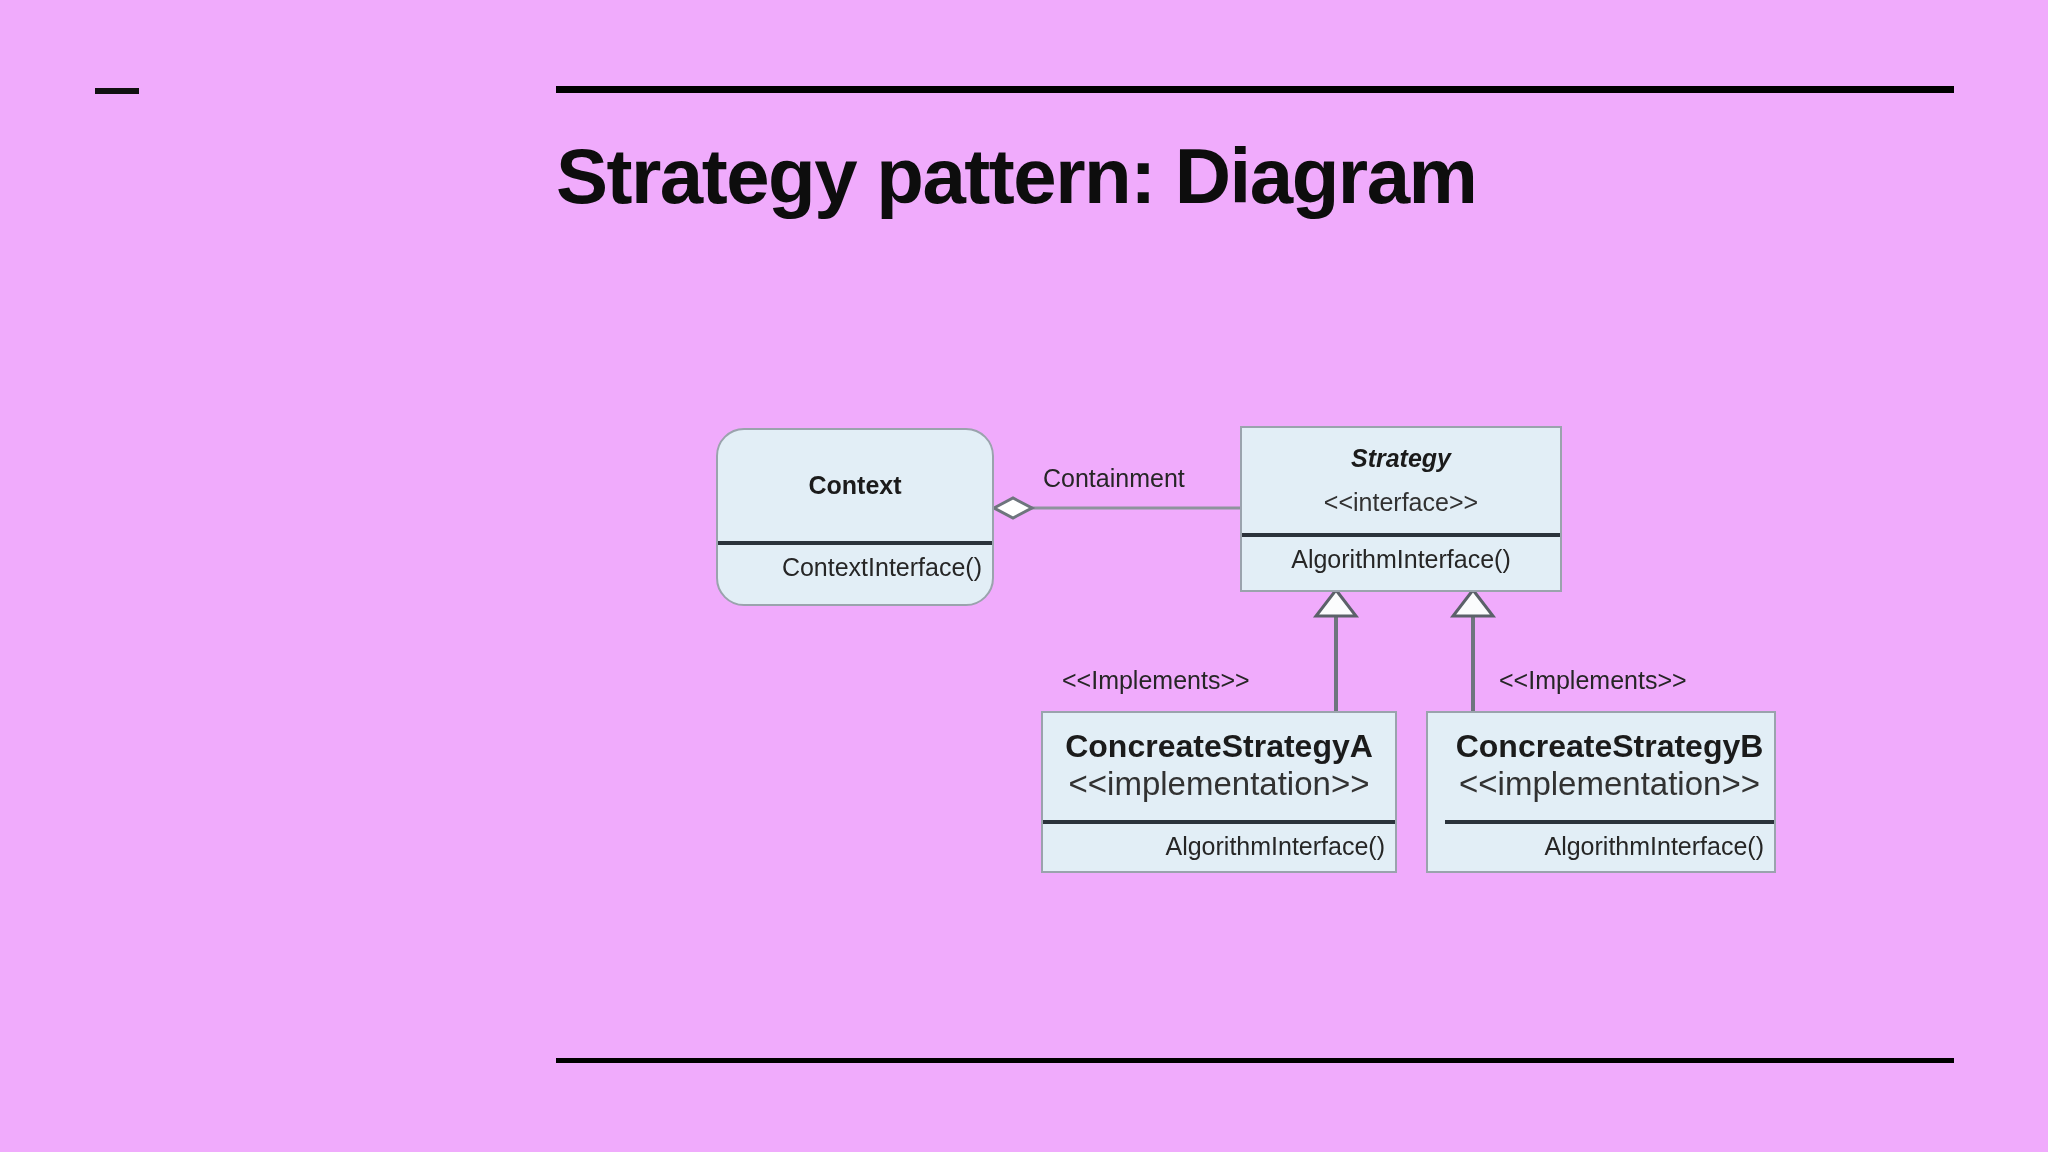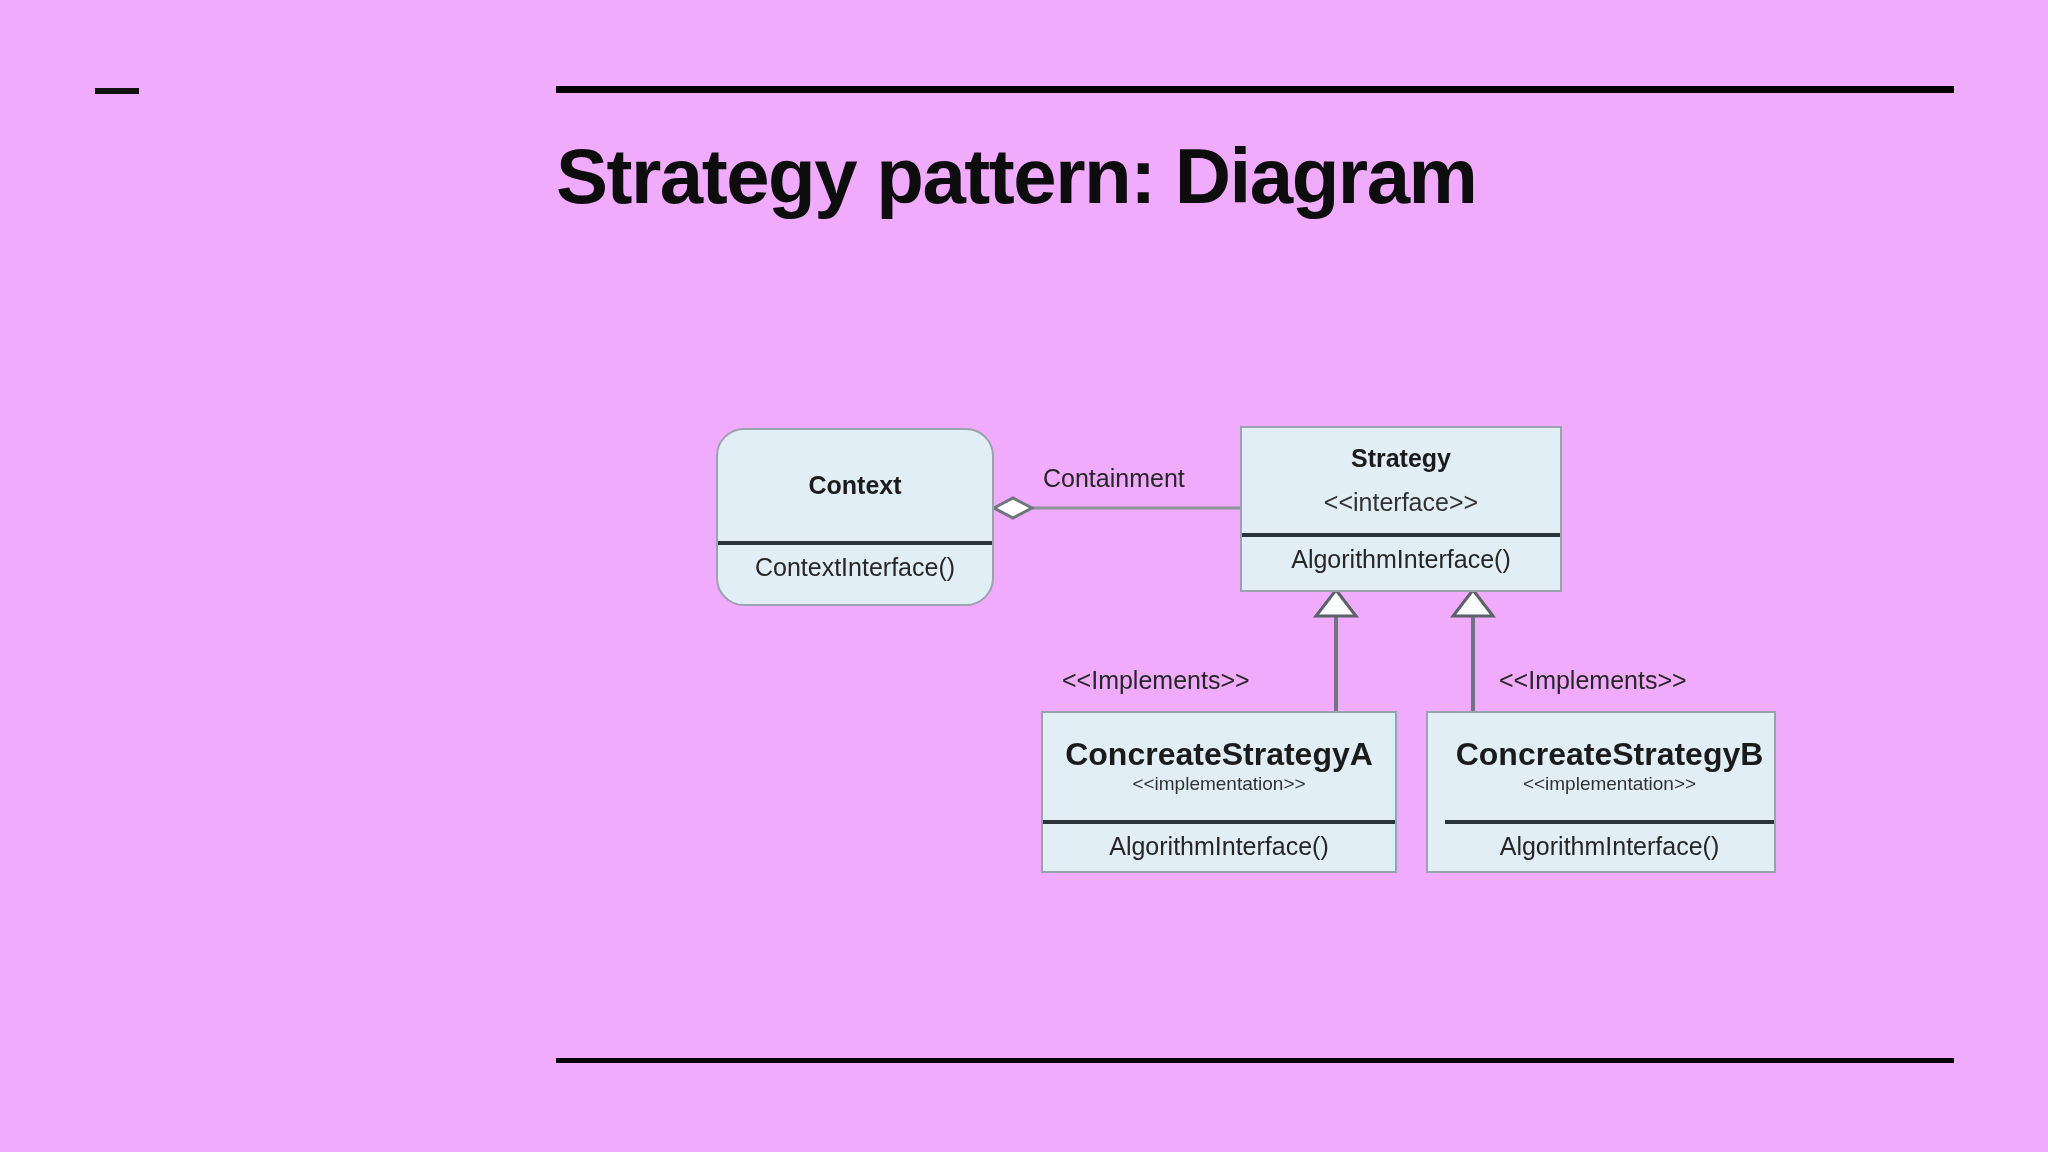--- a/index.html
+++ b/index.html
@@ -98,43 +98,43 @@
     background: #2b333b;
     width: 100%;
     flex: 0 0 auto;
   }
   .uml-body {
     flex: 1 1 auto;
     padding: 7px 10px 0 10px;
   }
   .uml-method {
     color: #262626;
-    text-align: center;
+    text-align: right;
     line-height: 1.2;
   }
 
   
   #class-context { left: 716px; top: 428px; width: 278px; height: 178px; border-radius: 28px; }
   #class-context .uml-head { height: 98px; }
   #class-context .uml-name { font-size: 25px; }
   #class-context .uml-method { font-size: 25px; }
 
   
   #class-strategy { left: 1240px; top: 426px; width: 322px; height: 166px; }
   #class-strategy .uml-head { height: 92px; }
-  #class-strategy .uml-name { font-size: 25px; }
+  #class-strategy .uml-name { font-size: 25px; font-style: italic; }
   #class-strategy .uml-stereotype { font-size: 25px; margin-top: 16px; }
   #class-strategy .uml-method { font-size: 25px; text-align: center; }
 
   
   #class-concrete-a { left: 1041px; top: 711px; width: 356px; height: 162px; }
   #class-concrete-b { left: 1426px; top: 711px; width: 350px; height: 162px; padding-left: 17px; }
   .uml-concrete .uml-head { height: 94px; }
   .uml-concrete .uml-name { font-size: 32px; }
-  .uml-concrete .uml-stereotype { font-size: 19px; margin-top: 1px; }
+  .uml-concrete .uml-stereotype { font-size: 33px; margin-top: 1px; }
   .uml-concrete .uml-method { font-size: 25px; }
 
   
   .edge-label {
     position: absolute;
     color: #262626;
     font-size: 25px;
     white-space: nowrap;
     margin-top: 8px;
   }

